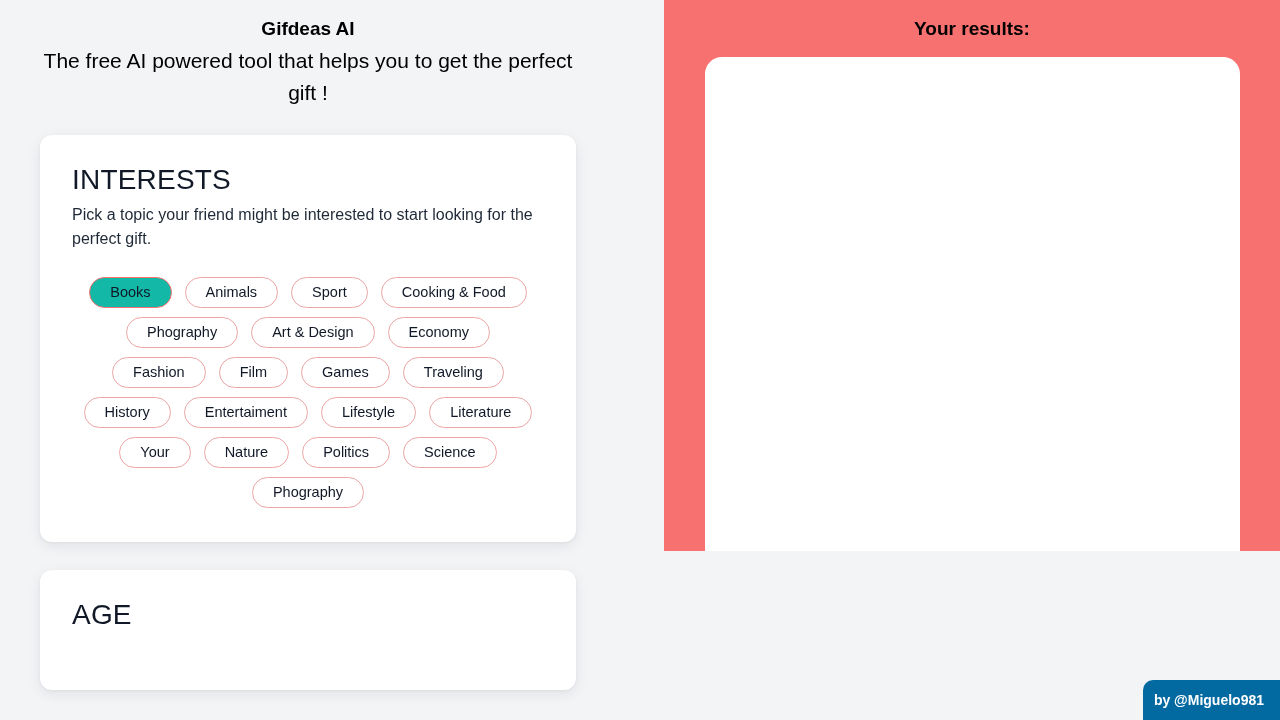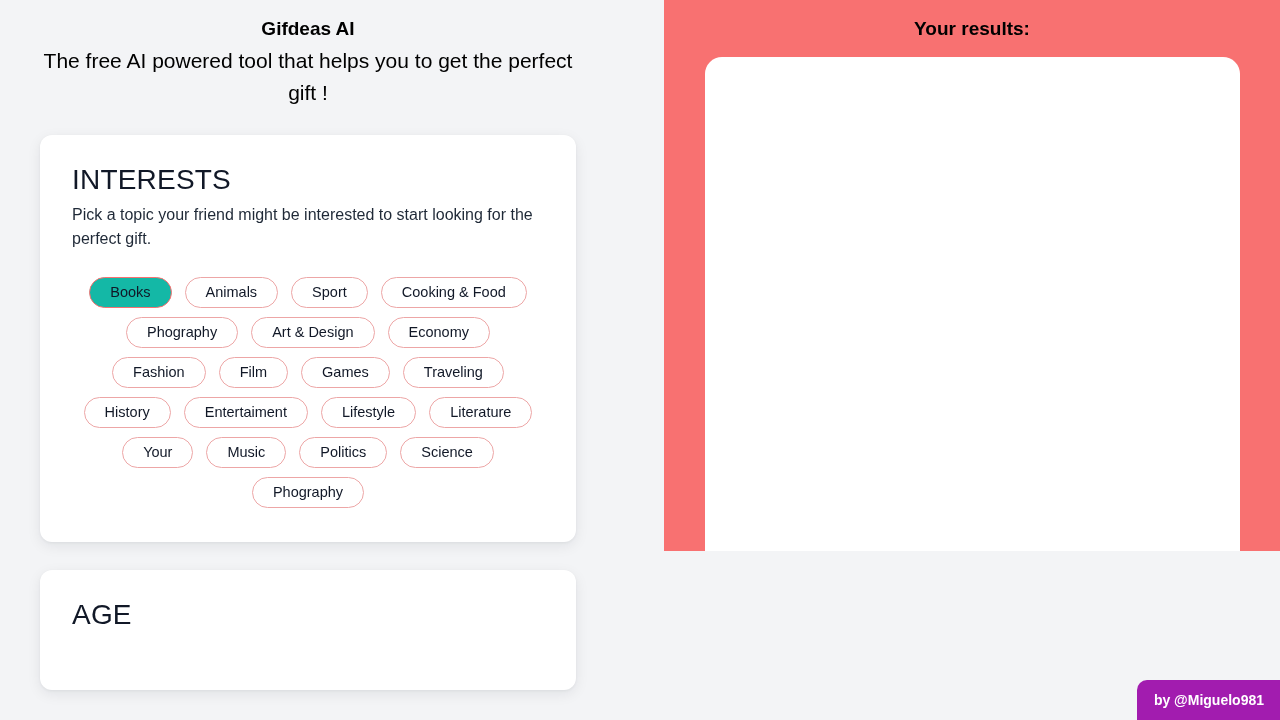--- a/index.html
+++ b/index.html
@@ -153,26 +153,26 @@
     height: 680px;
     background: #ffffff;
     border-radius: 17px;
   }
 
   
   .credit-badge {
     position: absolute;
     right: 0;
     bottom: 0;
-    background: #a21caf;
+    background: #0369a1;
     color: #ffffff;
     font-size: 14px;
     font-weight: bold;
     line-height: 1;
-    padding: 13px 16px 13px 17px;
+    padding: 13px 16px 13px 11px;
     border-top-left-radius: 10px;
     cursor: pointer;
     z-index: 10;
   }
 </style>
 </head>
 <body>
 
 <div class="app">
 
@@ -200,21 +200,21 @@
             <button class="chip">Economy</button>
             <button class="chip">Fashion</button>
             <button class="chip">Film</button>
             <button class="chip">Games</button>
             <button class="chip">Traveling</button>
             <button class="chip">History</button>
             <button class="chip">Entertaiment</button>
             <button class="chip">Lifestyle</button>
             <button class="chip">Literature</button>
             <button class="chip">Your</button>
-            <button class="chip">Music</button>
+            <button class="chip">Nature</button>
             <button class="chip">Politics</button>
             <button class="chip">Science</button>
             <button class="chip">Phography</button>
           </div>
       </div>
 
       <div class="card age-card">
         <h2 class="card-title">AGE</h2>
       </div>
 

